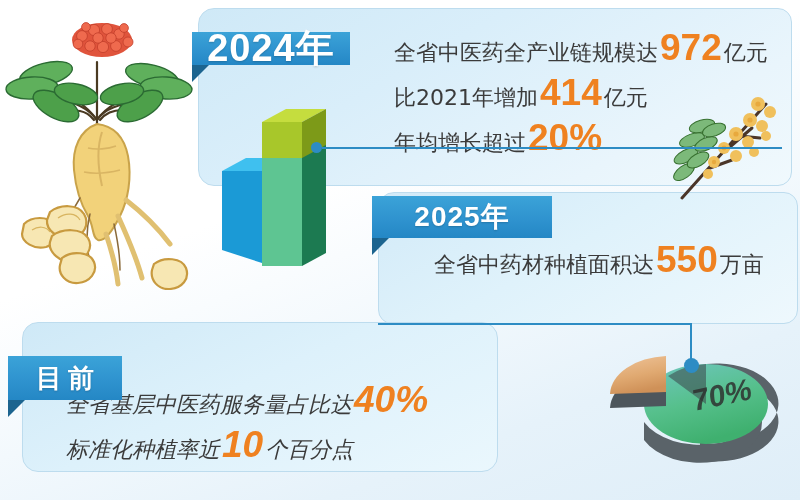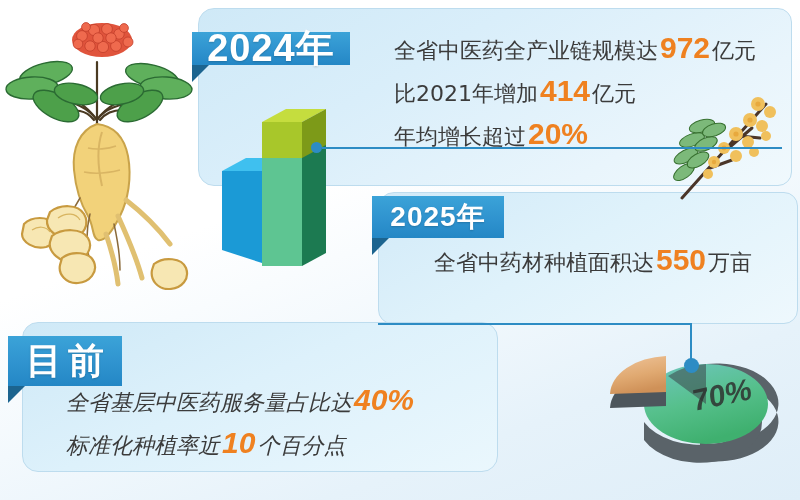--- a/index.html
+++ b/index.html
@@ -59,36 +59,36 @@
     
     content: "";
     position: absolute;
     left: 0;
     bottom: -17px;
     width: 0; height: 0;
     border-left: 17px solid #1c648f;
     border-bottom: 17px solid transparent;
   }
   .banner-2024 { left: 192px; top: 32px; width: 158px; height: 33px; font-size: 38px; }
-  .banner-2025 { left: 372px; top: 196px; width: 132px; height: 42px; font-size: 28px; }
-  .banner-now  { left: 8px;   top: 336px; width: 108px; height: 50px; font-size: 36px; letter-spacing: 6px; padding-left: 6px;}
+  .banner-2025 { left: 372px; top: 196px; width: 180px; height: 42px; font-size: 28px; }
+  .banner-now  { left: 8px;   top: 356px; width: 108px; height: 44px; font-size: 26px; letter-spacing: 6px; padding-left: 6px;}
 
   
   .lines { position: absolute; z-index: 5; }
   .line {
     white-space: nowrap;
     color: #3b3b3b;
     font-size: 22px;
     line-height: 40px;
     font-family: "DejaVu Sans", "Liberation Sans", sans-serif;
   }
   .line .hl {
     color: #ef8120;
     font-weight: bold;
-    font-size: 30px;
+    font-size: 37px;
     padding: 0 2px;
     font-family: "Liberation Sans", "DejaVu Sans", sans-serif;
     margin-top: 12px;
   }
   .lines-2024 { left: 394px; top: 28px; }
   .lines-2025 { left: 434px; top: 240px; text-align: center; }
   .lines-now  { left: 66px;  top: 380px; font-style: italic; }
 
   
   .conn { position: absolute; background: #2d8cc4; z-index: 7; }

